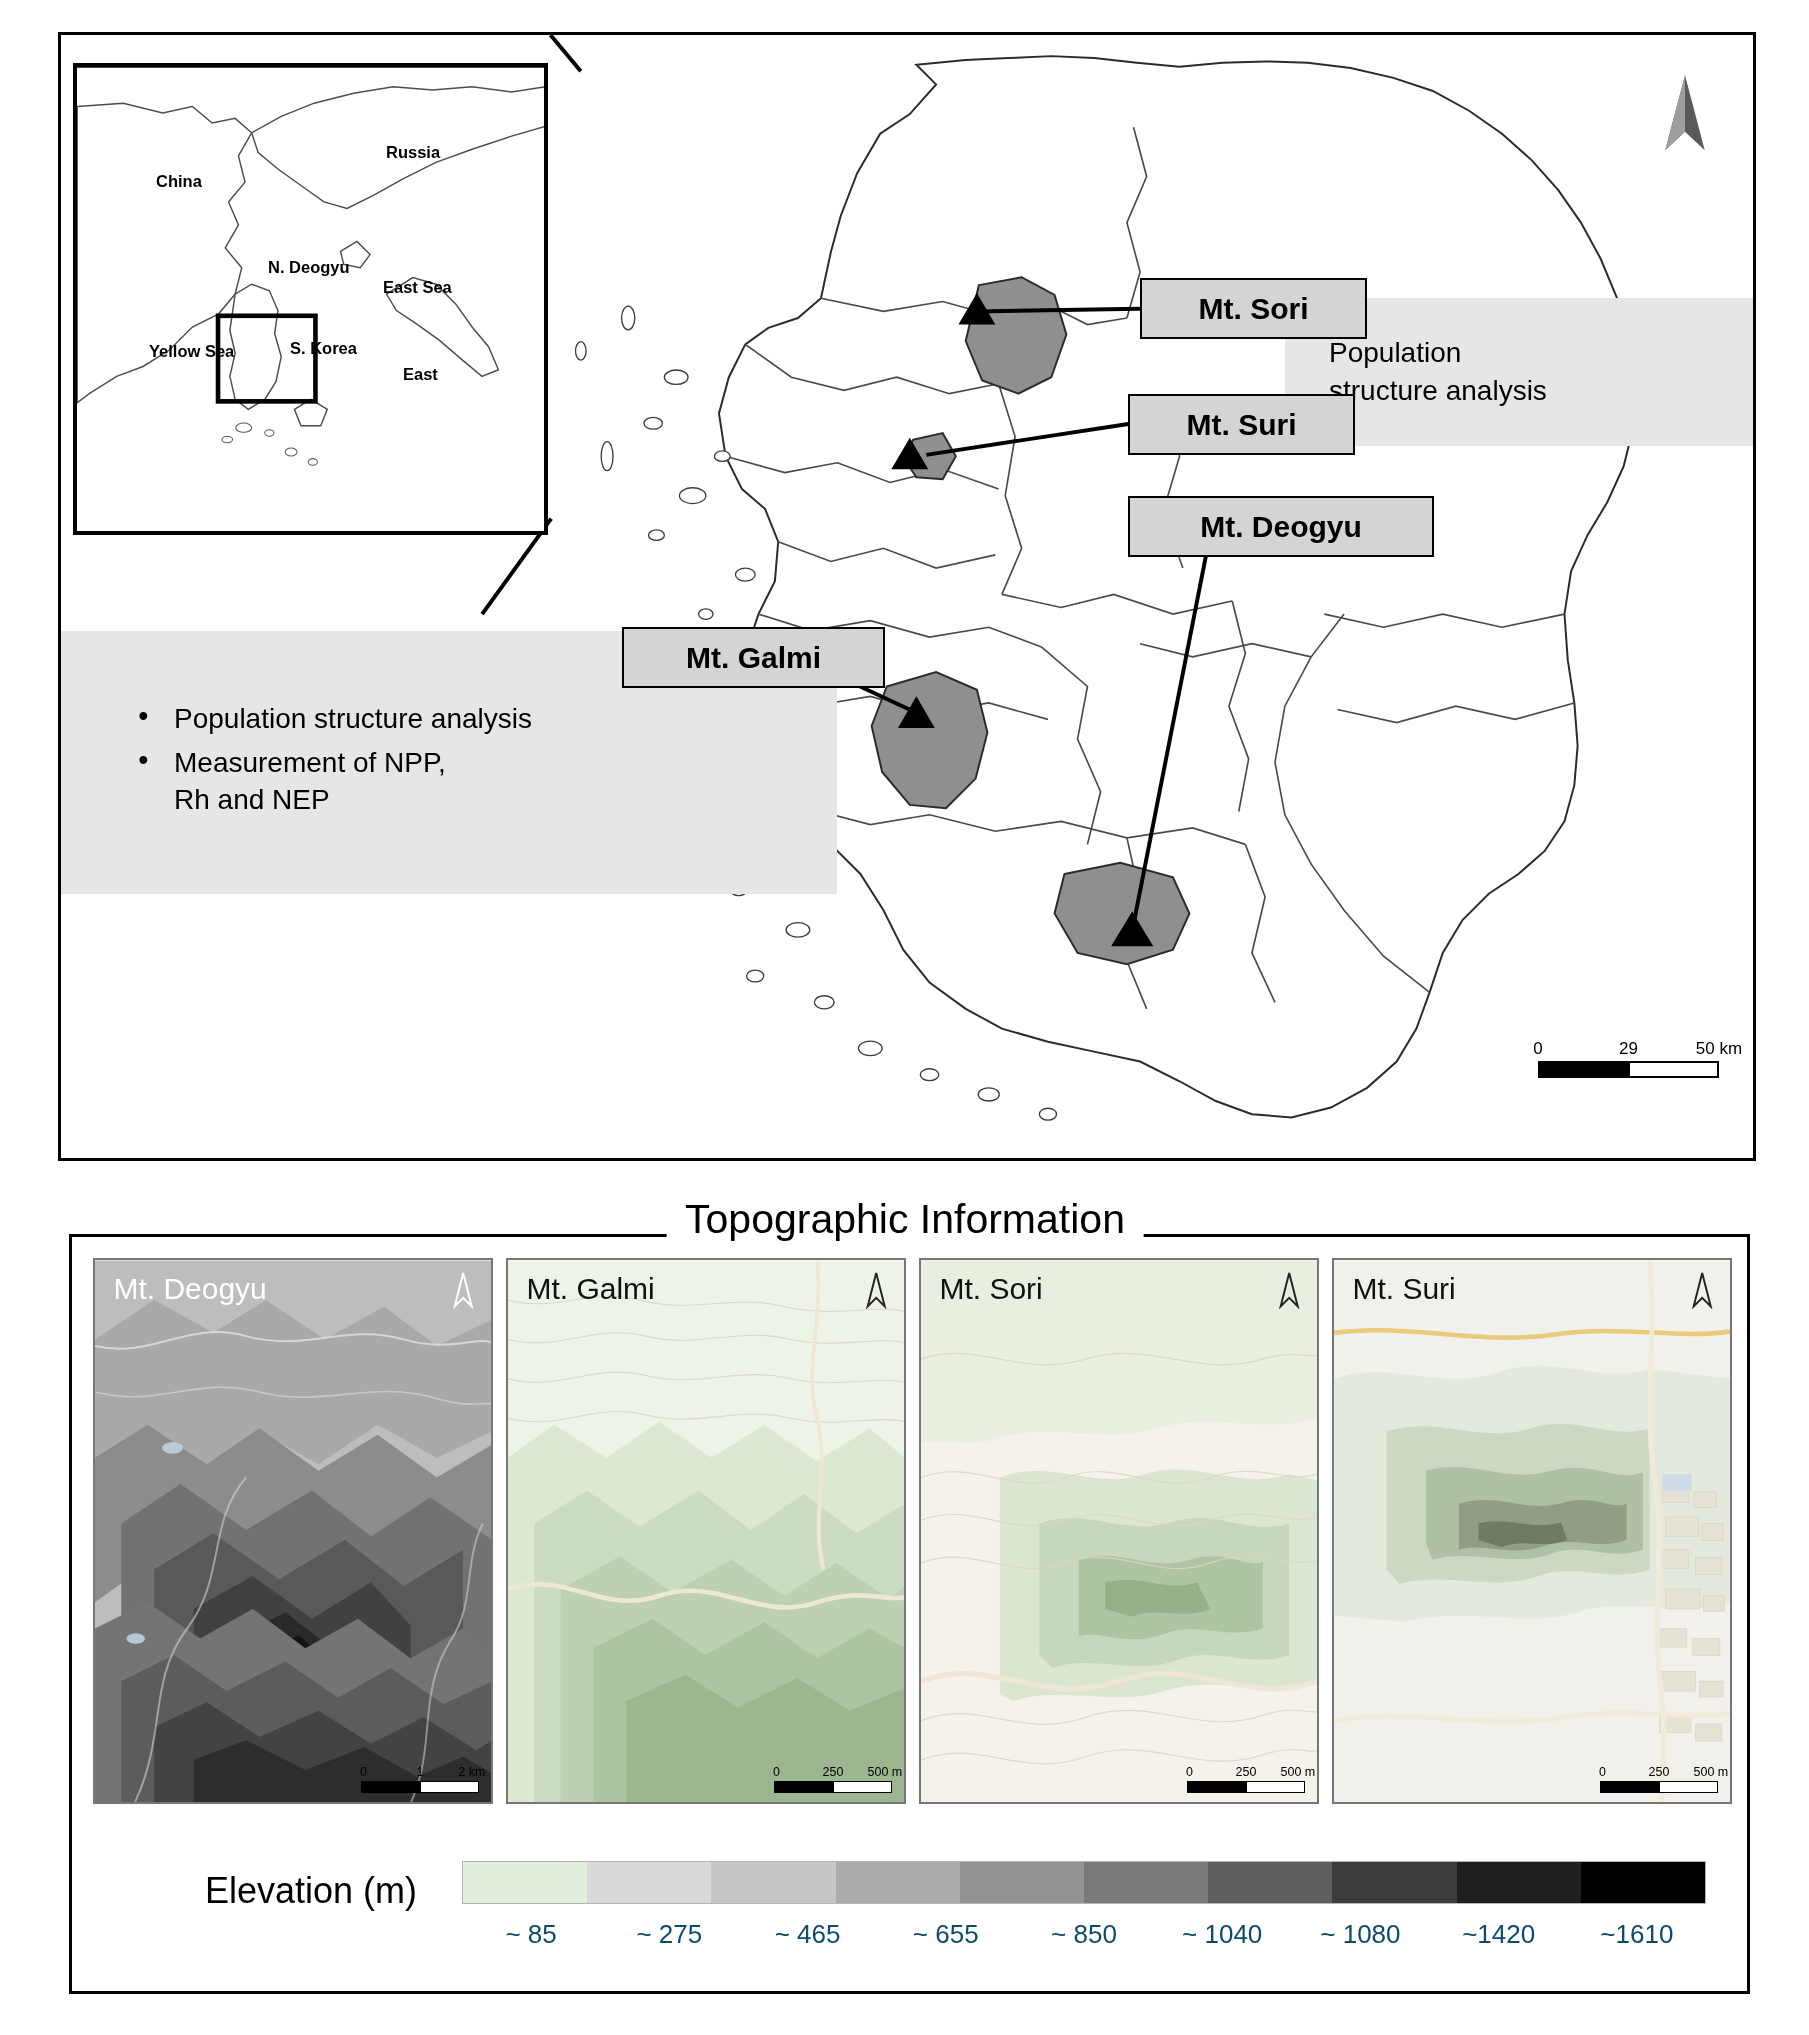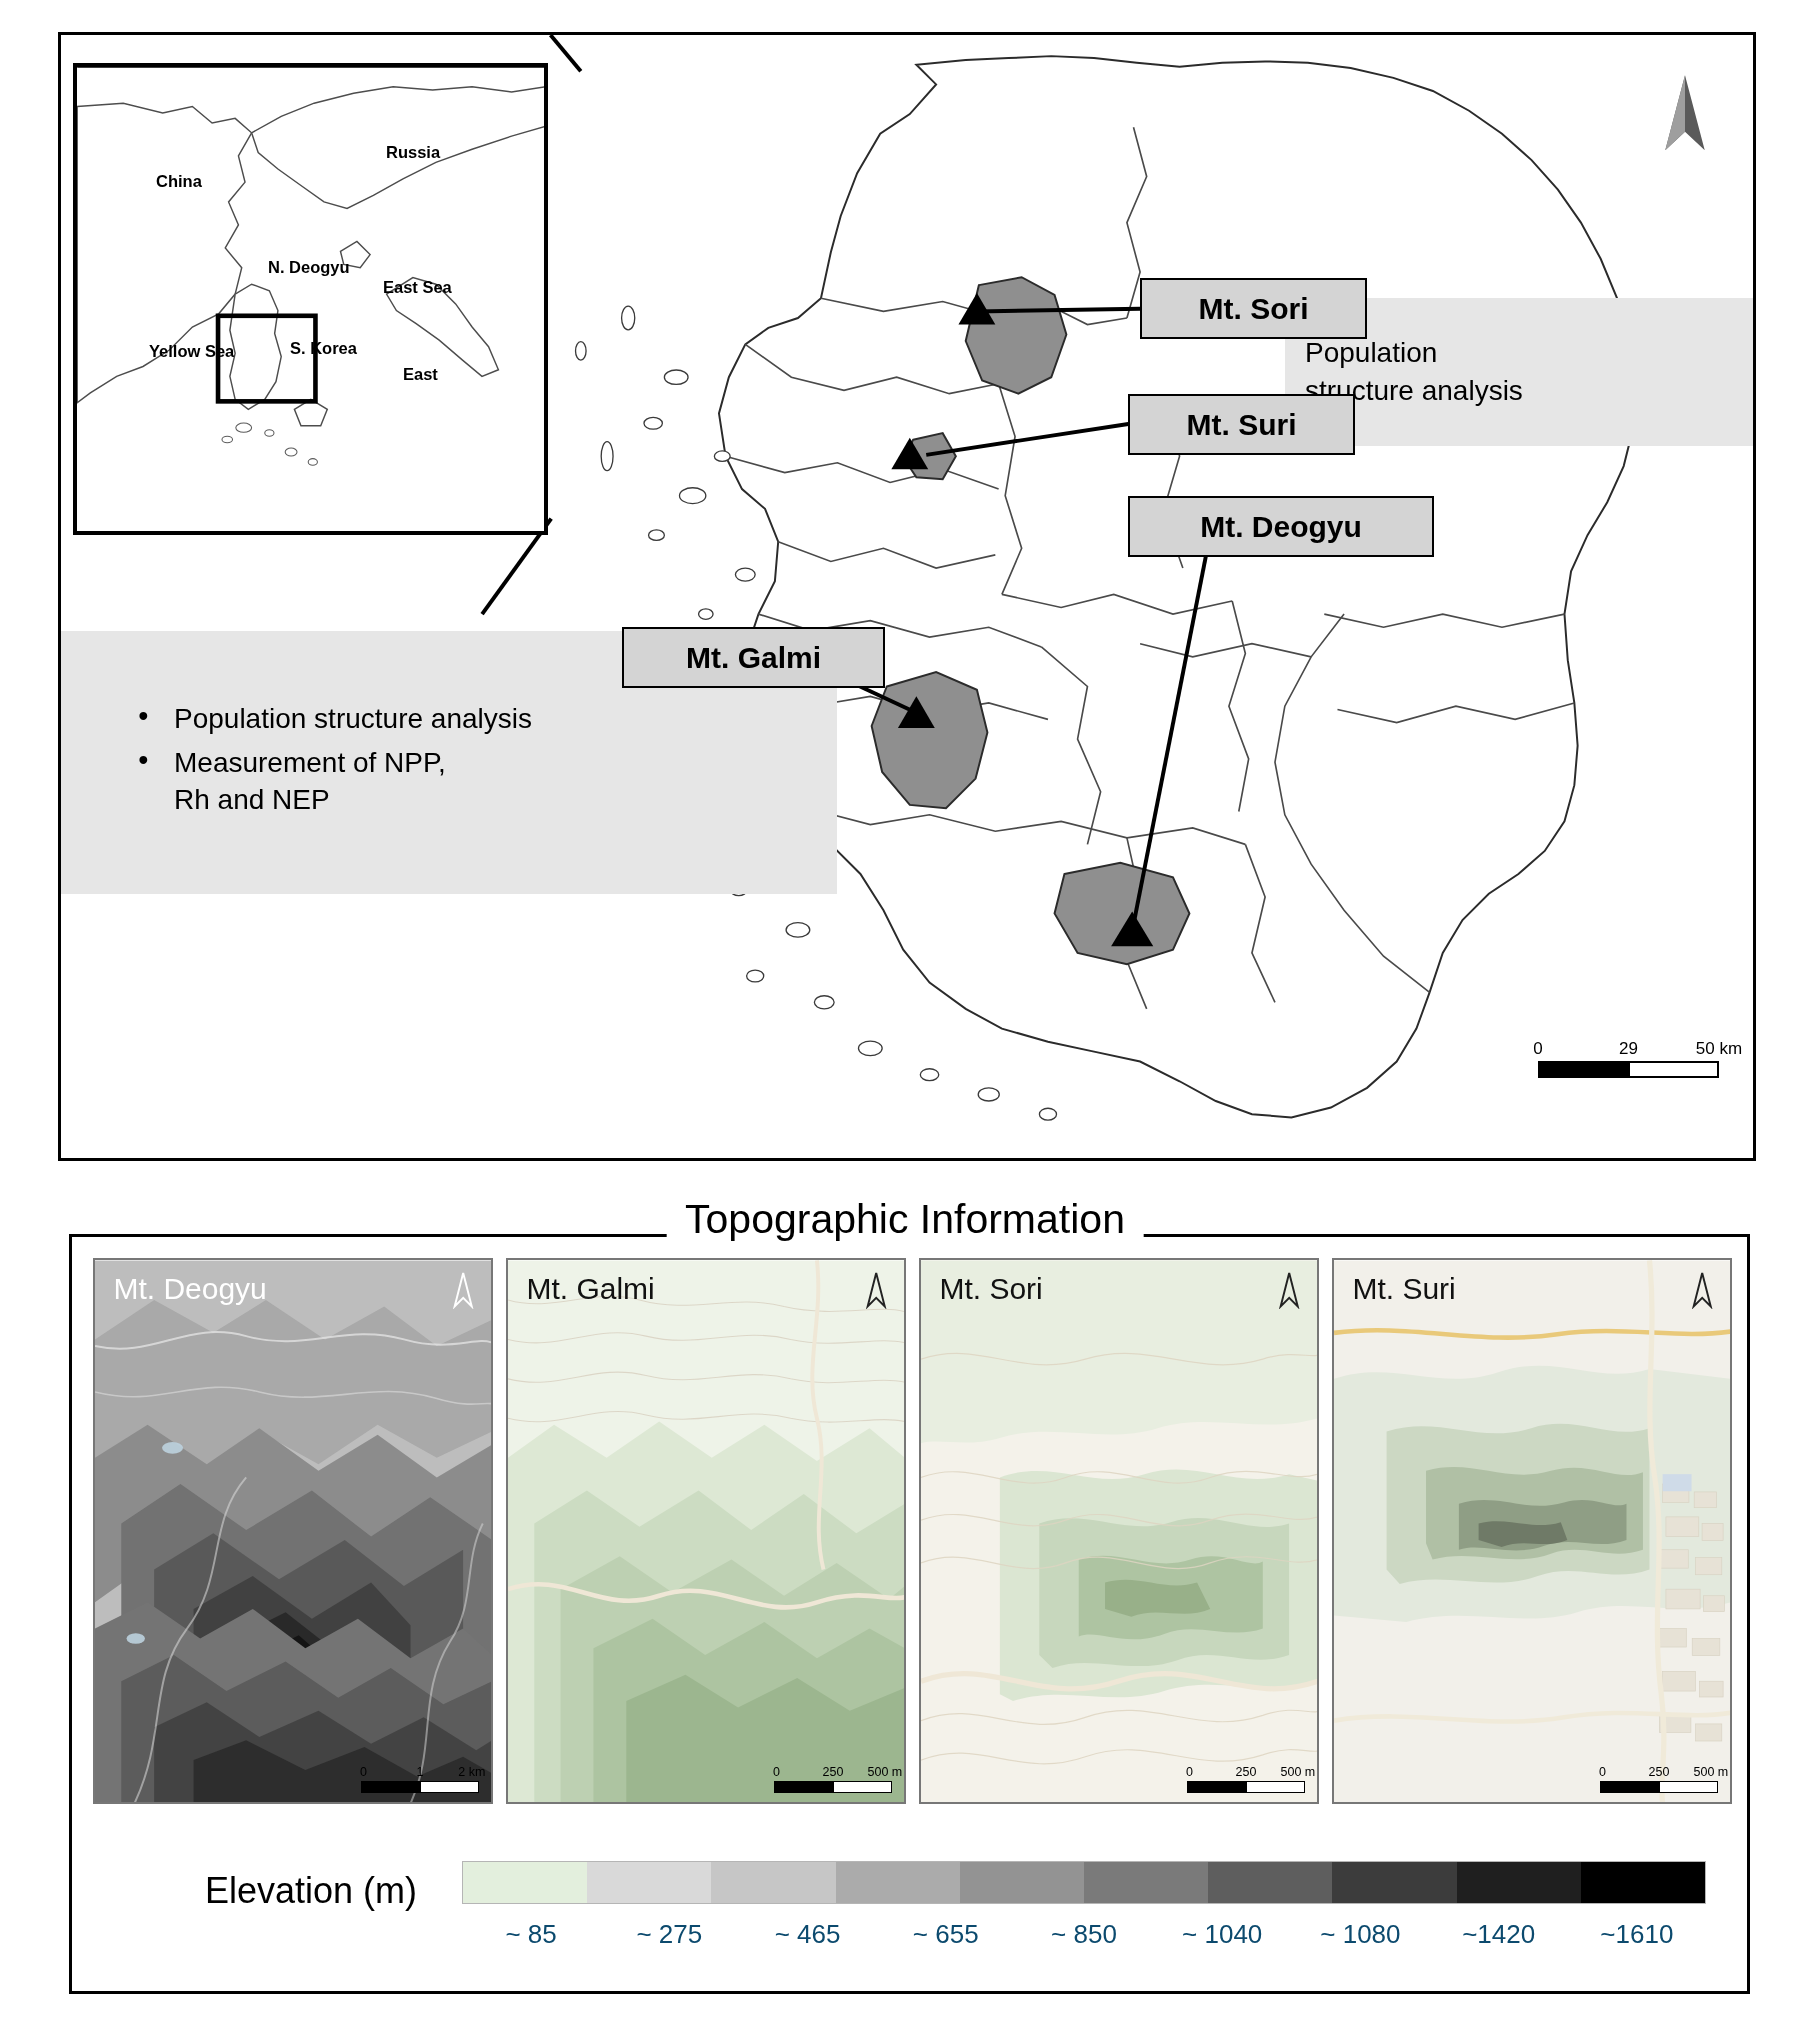--- a/index.html
+++ b/index.html
@@ -423,21 +423,21 @@
     <span class="inset-place" style="left:79px;top:105px;">China</span>
     <span class="inset-place" style="left:309px;top:76px;">Russia</span>
     <span class="inset-place" style="left:191px;top:191px;">N. Deogyu</span>
     <span class="inset-place" style="left:306px;top:211px;">East Sea</span>
     <span class="inset-place" style="left:197px;top:272px;margin-left:16px;">S. Korea</span>
     <span class="inset-place" style="left:72px;top:275px;">Yellow Sea</span>
     <span class="inset-place" style="left:326px;top:298px;">East</span>
   </div>
 
   <div class="info-band" id="legend-band-right">
-    <span style="white-space:pre-line;">Population
+    <span style="white-space:pre-line;margin-left:24px;">Population
 structure analysis</span>
   </div>
 
   <div class="info-band" id="legend-band-left">
     <ul class="bullet-list">
       <li style="white-space:pre-line;">Population structure analysis</li>
       <li style="white-space:pre-line;">Measurement of NPP,
 Rh and NEP</li>
     </ul>
   </div>

